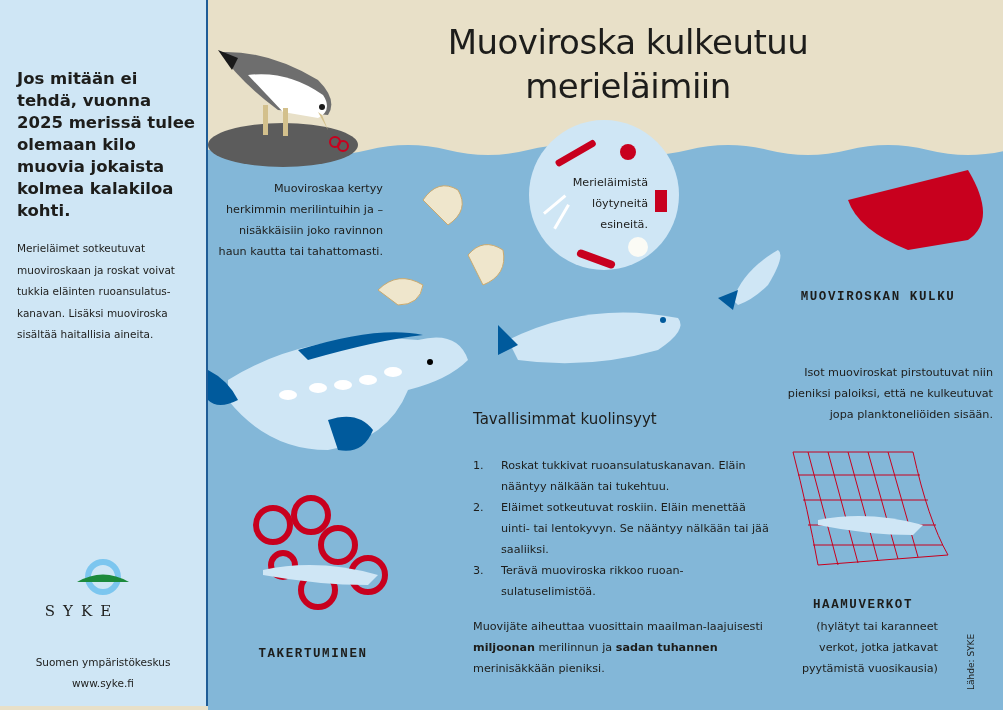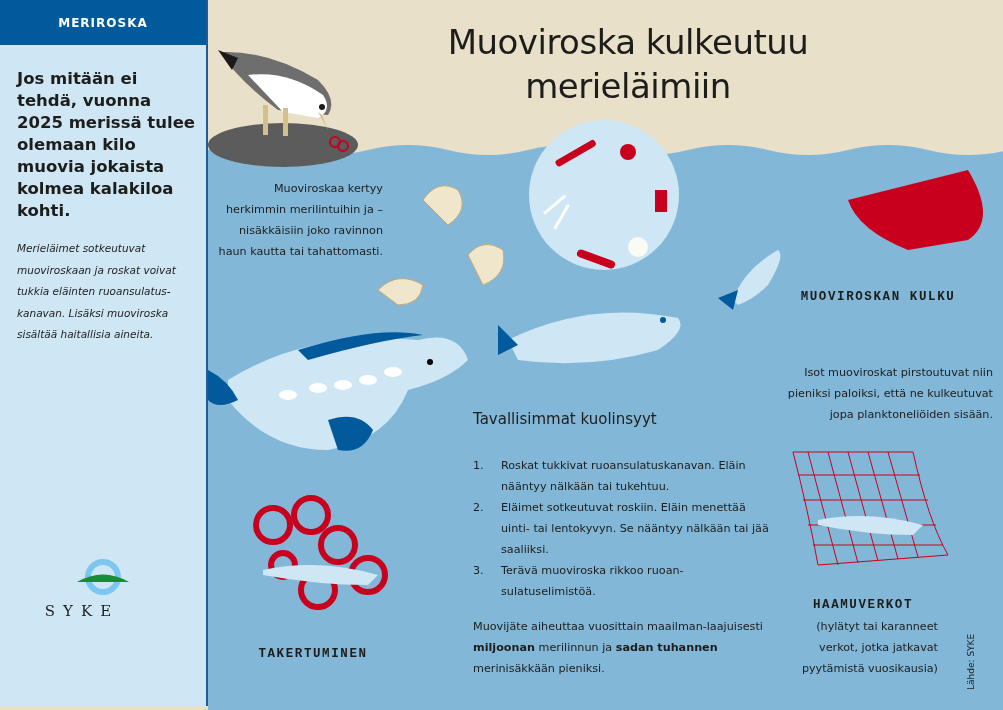--- a/index.html
+++ b/index.html
@@ -1,47 +1,50 @@
 <!DOCTYPE html>
 <html><head>
 <meta charset="utf-8">
 <style>
   html, body { margin:0; padding:0; }
   body { width:1003px; height:710px; position:relative; overflow:hidden; background:#e8e0c8; font-family:"DejaVu Sans", sans-serif; color:#1d1d1b; }
   .sidebar { position:absolute; left:0; top:0; width:206px; height:706px; background:#cfe6f5; border-right:2px solid #1f5c96; }
   .sidebar-header { height:45px; background:#005a9c; color:#fff; font-weight:bold; font-size:12px; letter-spacing:1px; display:flex; align-items:center; justify-content:center; }
   .lead { position:absolute; left:17px; top:68px; width:180px; font-weight:bold; font-size:16.5px; line-height:22px; color:#1d1d1b; }
-  .side-body { position:absolute; left:17px; top:238px; width:185px; font-size:10.5px; line-height:21.5px;font-style:italic; }
+  .side-body { position:absolute; left:17px; top:238px; width:185px; font-size:10.5px; line-height:21.5px; }
   .logo { position:absolute; left:73px; top:555px; width:60px; height:60px; }
   .logo-text { position:absolute; left:0; width:164px; top:602px; text-align:center; font-family:"DejaVu Serif", serif; font-size:15px; letter-spacing:8px; }
   .org { position:absolute; left:0; width:206px; top:652px; text-align:center; font-size:10.5px; line-height:21px; }
   .main { position:absolute; left:208px; top:0; width:795px; height:710px; }
   .sea { position:absolute; left:0; top:0; width:795px; height:710px; }
   .title { position:absolute; left:150px; top:20px; width:540px; text-align:center; font-weight:normal; font-size:34px; line-height:44px; letter-spacing:-0.5px; }
   .txt { position:absolute; font-size:11.2px; line-height:21px; text-align:right; }
   .heading-caps { position:absolute; font-weight:bold; font-size:12.5px; letter-spacing:1.6px; line-height:18px; text-align:center;font-family:Liberation Mono, monospace; }
   .causes-title { position:absolute; left:265px; top:410px; font-weight:normal; font-size:15px; }
   .causes-list { position:absolute; left:265px; top:455px; width:300px; font-size:11.2px; line-height:21px; margin:0; padding:0; list-style:none; }
   .causes-list li { display:flex; }
   .causes-list .num { width:28px; flex:none; }
   .summary { position:absolute; left:265px; top:616px; width:300px; font-size:11.2px; line-height:21px; }
   .source { position:absolute; left:758px; top:632px; font-size:9px; transform:rotate(-90deg); transform-origin:left top; white-space:nowrap; }
 </style>
 </head>
 <body>
 
 <div class="sidebar">
-  <div class="sidebar-header">MERIROSKA</div>
   <div class="lead">Jos mitään ei tehdä, vuonna 2025 merissä tulee olemaan kilo muovia jokaista kolmea kalakiloa kohti.</div>
   <div class="side-body">Merieläimet sotkeutuvat muoviroskaan ja roskat voivat tukkia eläinten ruoansulatus-kanavan. Lisäksi muoviroska sisältää haitallisia aineita.</div>
   <svg class="logo" viewBox="0 0 60 60">
     <circle cx="30" cy="22" r="15" fill="none" stroke="#7cc6ef" stroke-width="6"></circle>
     <path d="M4 27 Q30 12 56 27 Z" fill="#1c8a3c"></path>
   </svg>
   <div class="logo-text">SYKE</div>
+  <div class="org">
+    <div>Suomen ympäristökeskus</div>
+    <div>www.syke.fi</div>
+  </div>
 </div>
 
 <div class="main">
   <svg class="sea" viewBox="0 0 795 710">
     <path d="M0 150 Q40 140 80 150 T160 150 T240 150 T320 150 T400 150 T480 150 T560 150 T640 150 T720 150 T800 150 L800 710 L0 710 Z" fill="#83b7d8"></path>
 
     <g>
       <ellipse cx="75" cy="145" rx="75" ry="22" fill="#5c5c5c"></ellipse>
       <path d="M12 52 Q60 50 110 80 Q130 100 120 115 L70 110 Q30 80 12 52 Z" fill="#6e6e6e"></path>
       <path d="M40 75 Q80 70 115 95 Q125 110 110 118 L75 112 Z" fill="#ffffff"></path>
@@ -114,20 +117,21 @@
     </g>
     <path d="M610 520 Q660 510 715 525 L705 535 Q660 535 610 525 Z" fill="#cfe6f5"></path>
   </svg>
 
   <div class="title">
     <div>Muoviroska kulkeutuu</div>
     <div>merieläimiin</div>
   </div>
 
   <div class="txt" style="left:10px; top:178px; width:165px;">Muoviroskaa kertyy herkimmin merilintuihin ja –nisäkkäisiin joko ravinnon haun kautta tai tahattomasti.</div>
+  <div class="txt" style="left:350px; top:172px; width:90px;">Merieläimistä löytyneitä esineitä.</div>
 
   <div class="heading-caps" style="left:560px; top:288px; width:220px;">
     <div>MUOVIROSKAN KULKU</div>
   </div>
   <div class="txt" style="left:555px; top:342px; width:230px;margin-top:20px;">Isot muoviroskat pirstoutuvat niin pieniksi paloiksi, että ne kulkeutuvat jopa planktoneliöiden sisään.</div>
 
   <div class="causes-title">Tavallisimmat kuolinsyyt</div>
   <ul class="causes-list">
     <li>
         <span class="num">1.</span>

